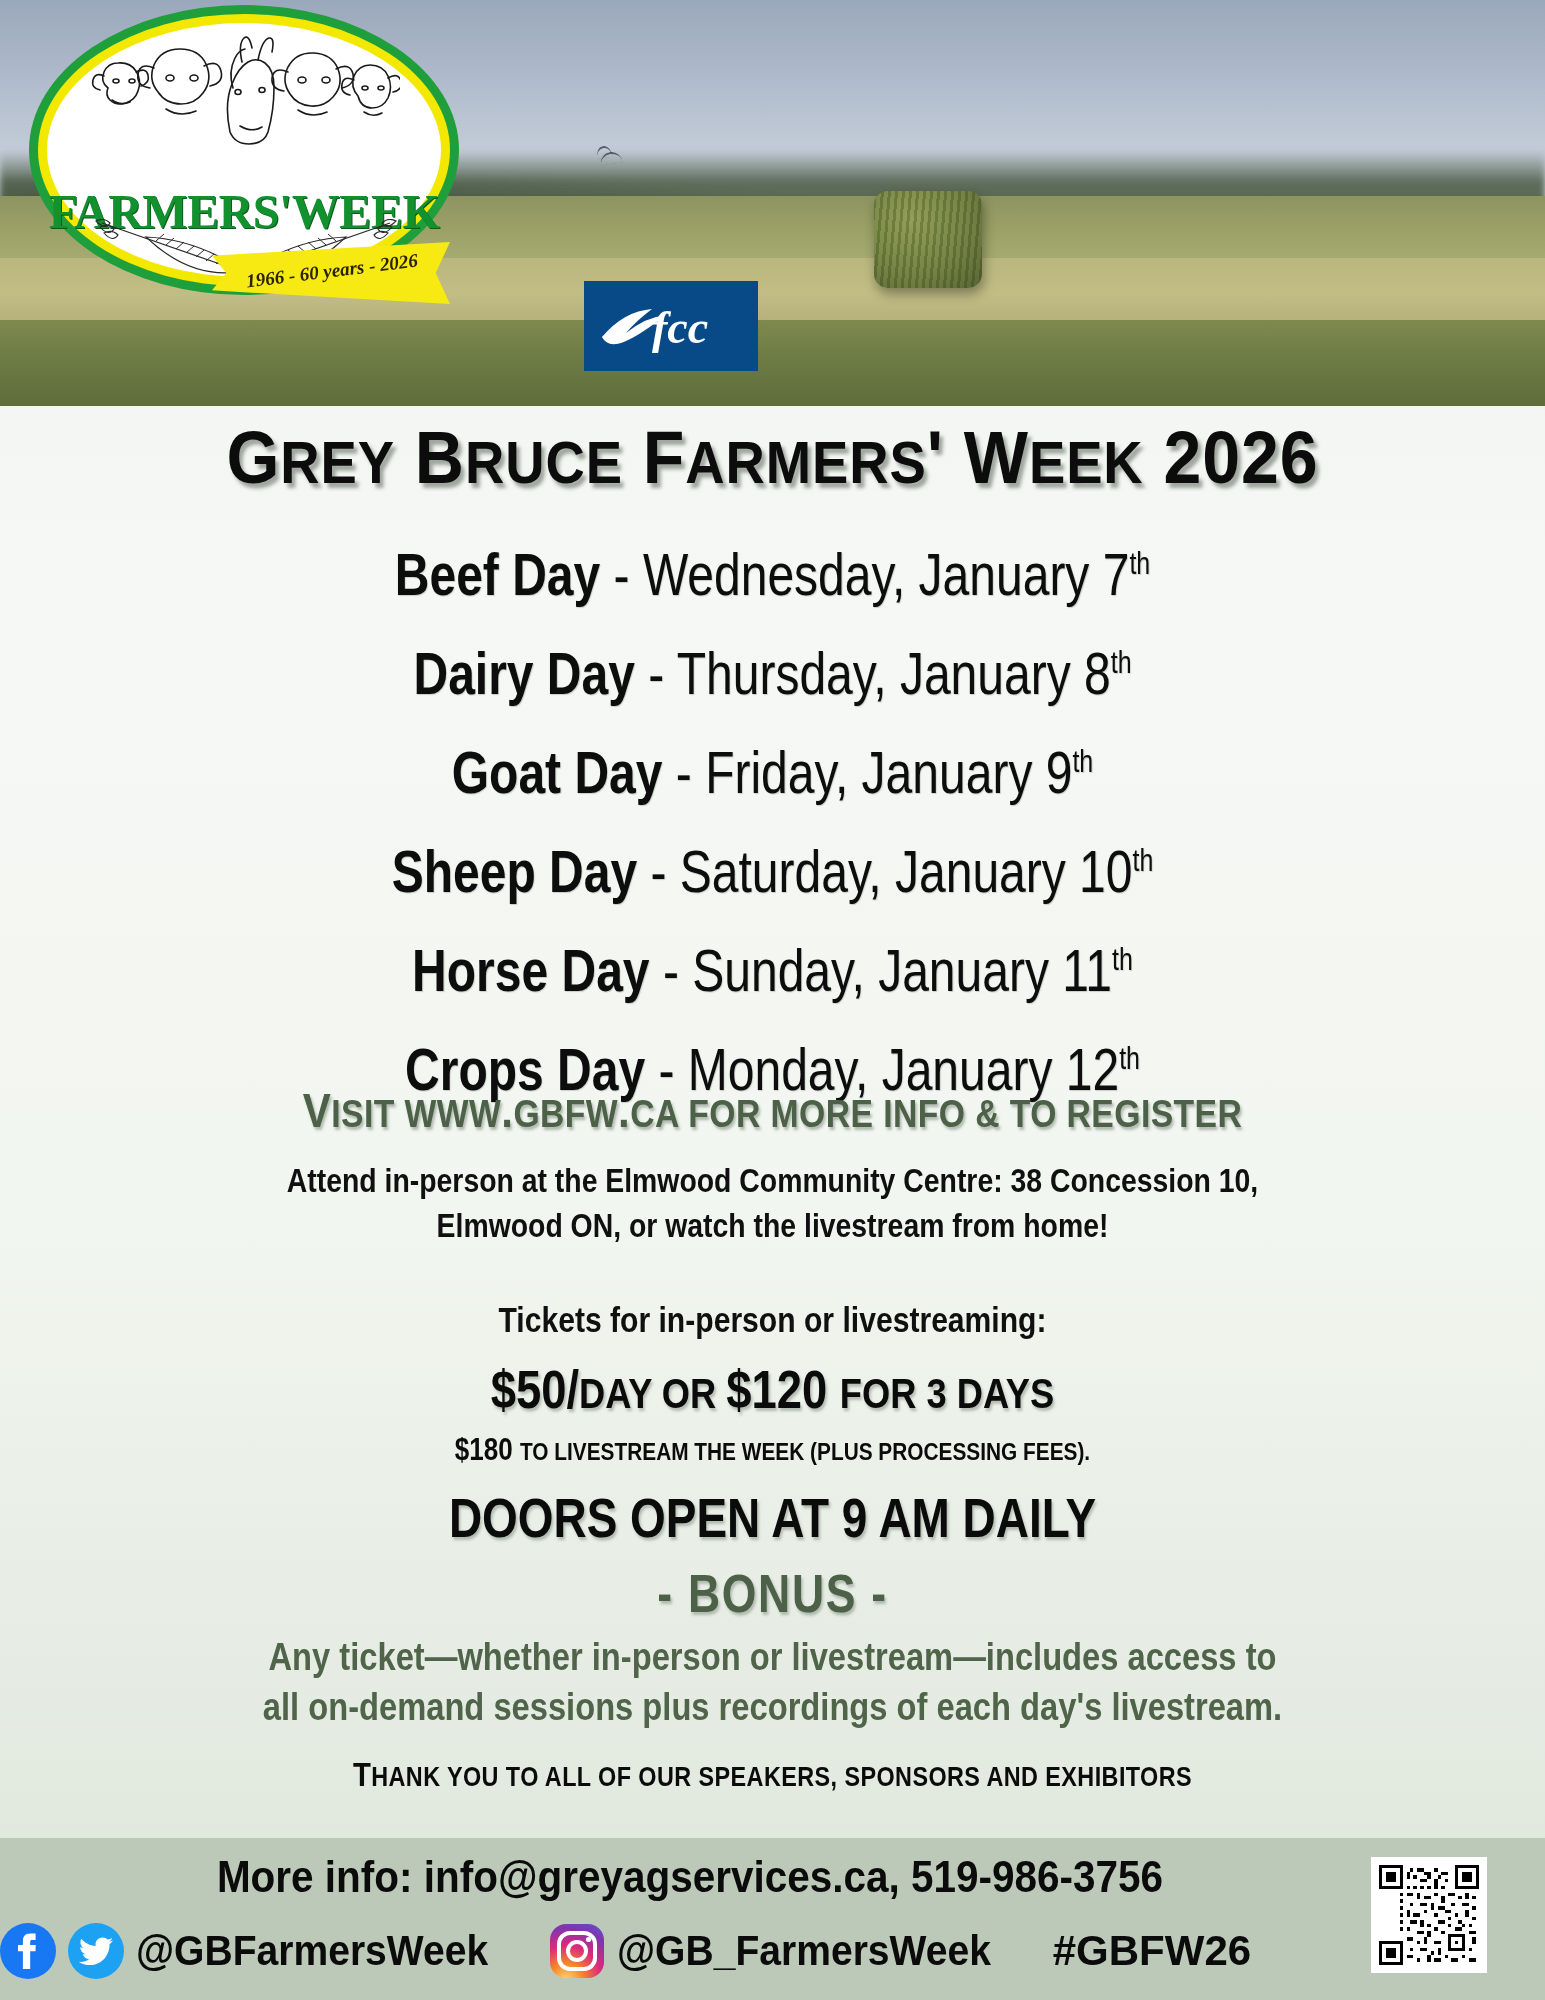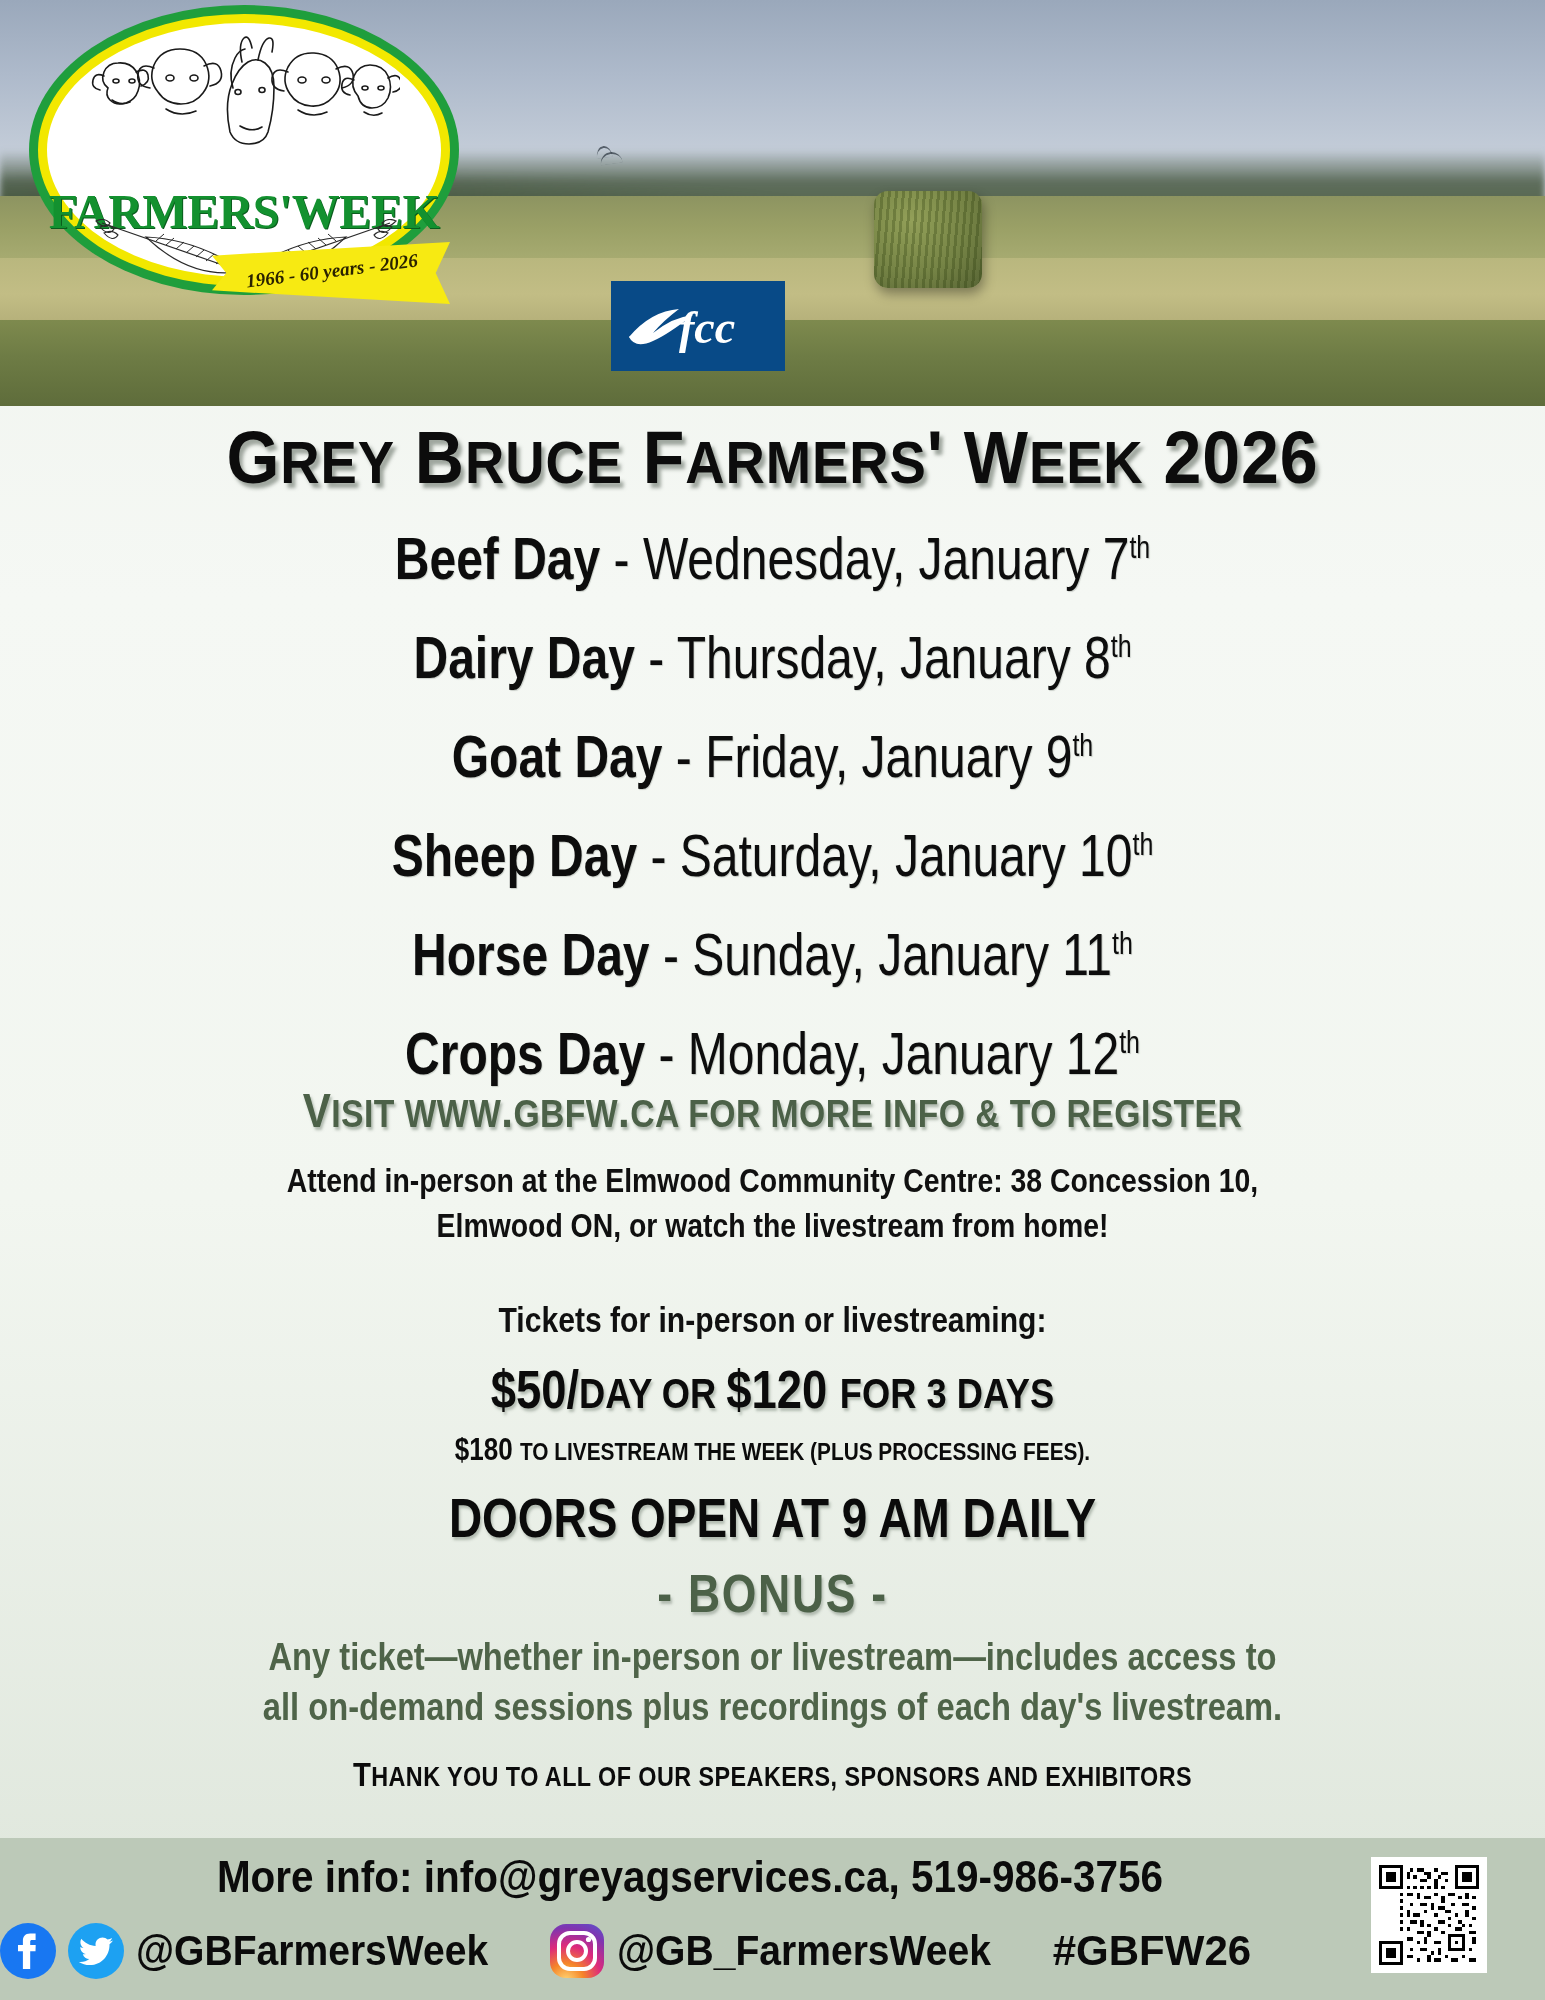--- a/index.html
+++ b/index.html
@@ -133,21 +133,21 @@
     font-weight: bold;
     font-size: 19px;
     color: #2a2300;
     transform: rotate(-7deg);
     white-space: nowrap;
   }
 
   
   .fcc {
     position: absolute;
-    left: 611px; top: 281px;
+    left: 584px; top: 281px;
     width: 174px; height: 90px;
     background: #0a4d8c;
     background: #084a87;
   }
   .fcc-inner {
     position:absolute; left:0; top:0; width:100%; height:100%;
   }
 
   
   .main-title {
@@ -162,21 +162,21 @@
     letter-spacing: 1px;
     color: #0c0c0c;
     text-shadow: 4px 5px 4px rgba(90,100,90,0.55);
     transform: scaleX(0.92);
   }
   .main-title .sc { font-size: 0.80em; }
 
   
   .days {
     position: absolute;
-    left: 0; top: 504px;
+    left: 0; top: 520px;
     width: 1545px;
   }
   .day-row {
     text-align: center;
     font-family: "Liberation Sans", sans-serif;
     font-size: 60px;
     color: #0d0d0d;
     line-height: 88px;
     white-space: nowrap;
     transform: scaleX(0.80);

